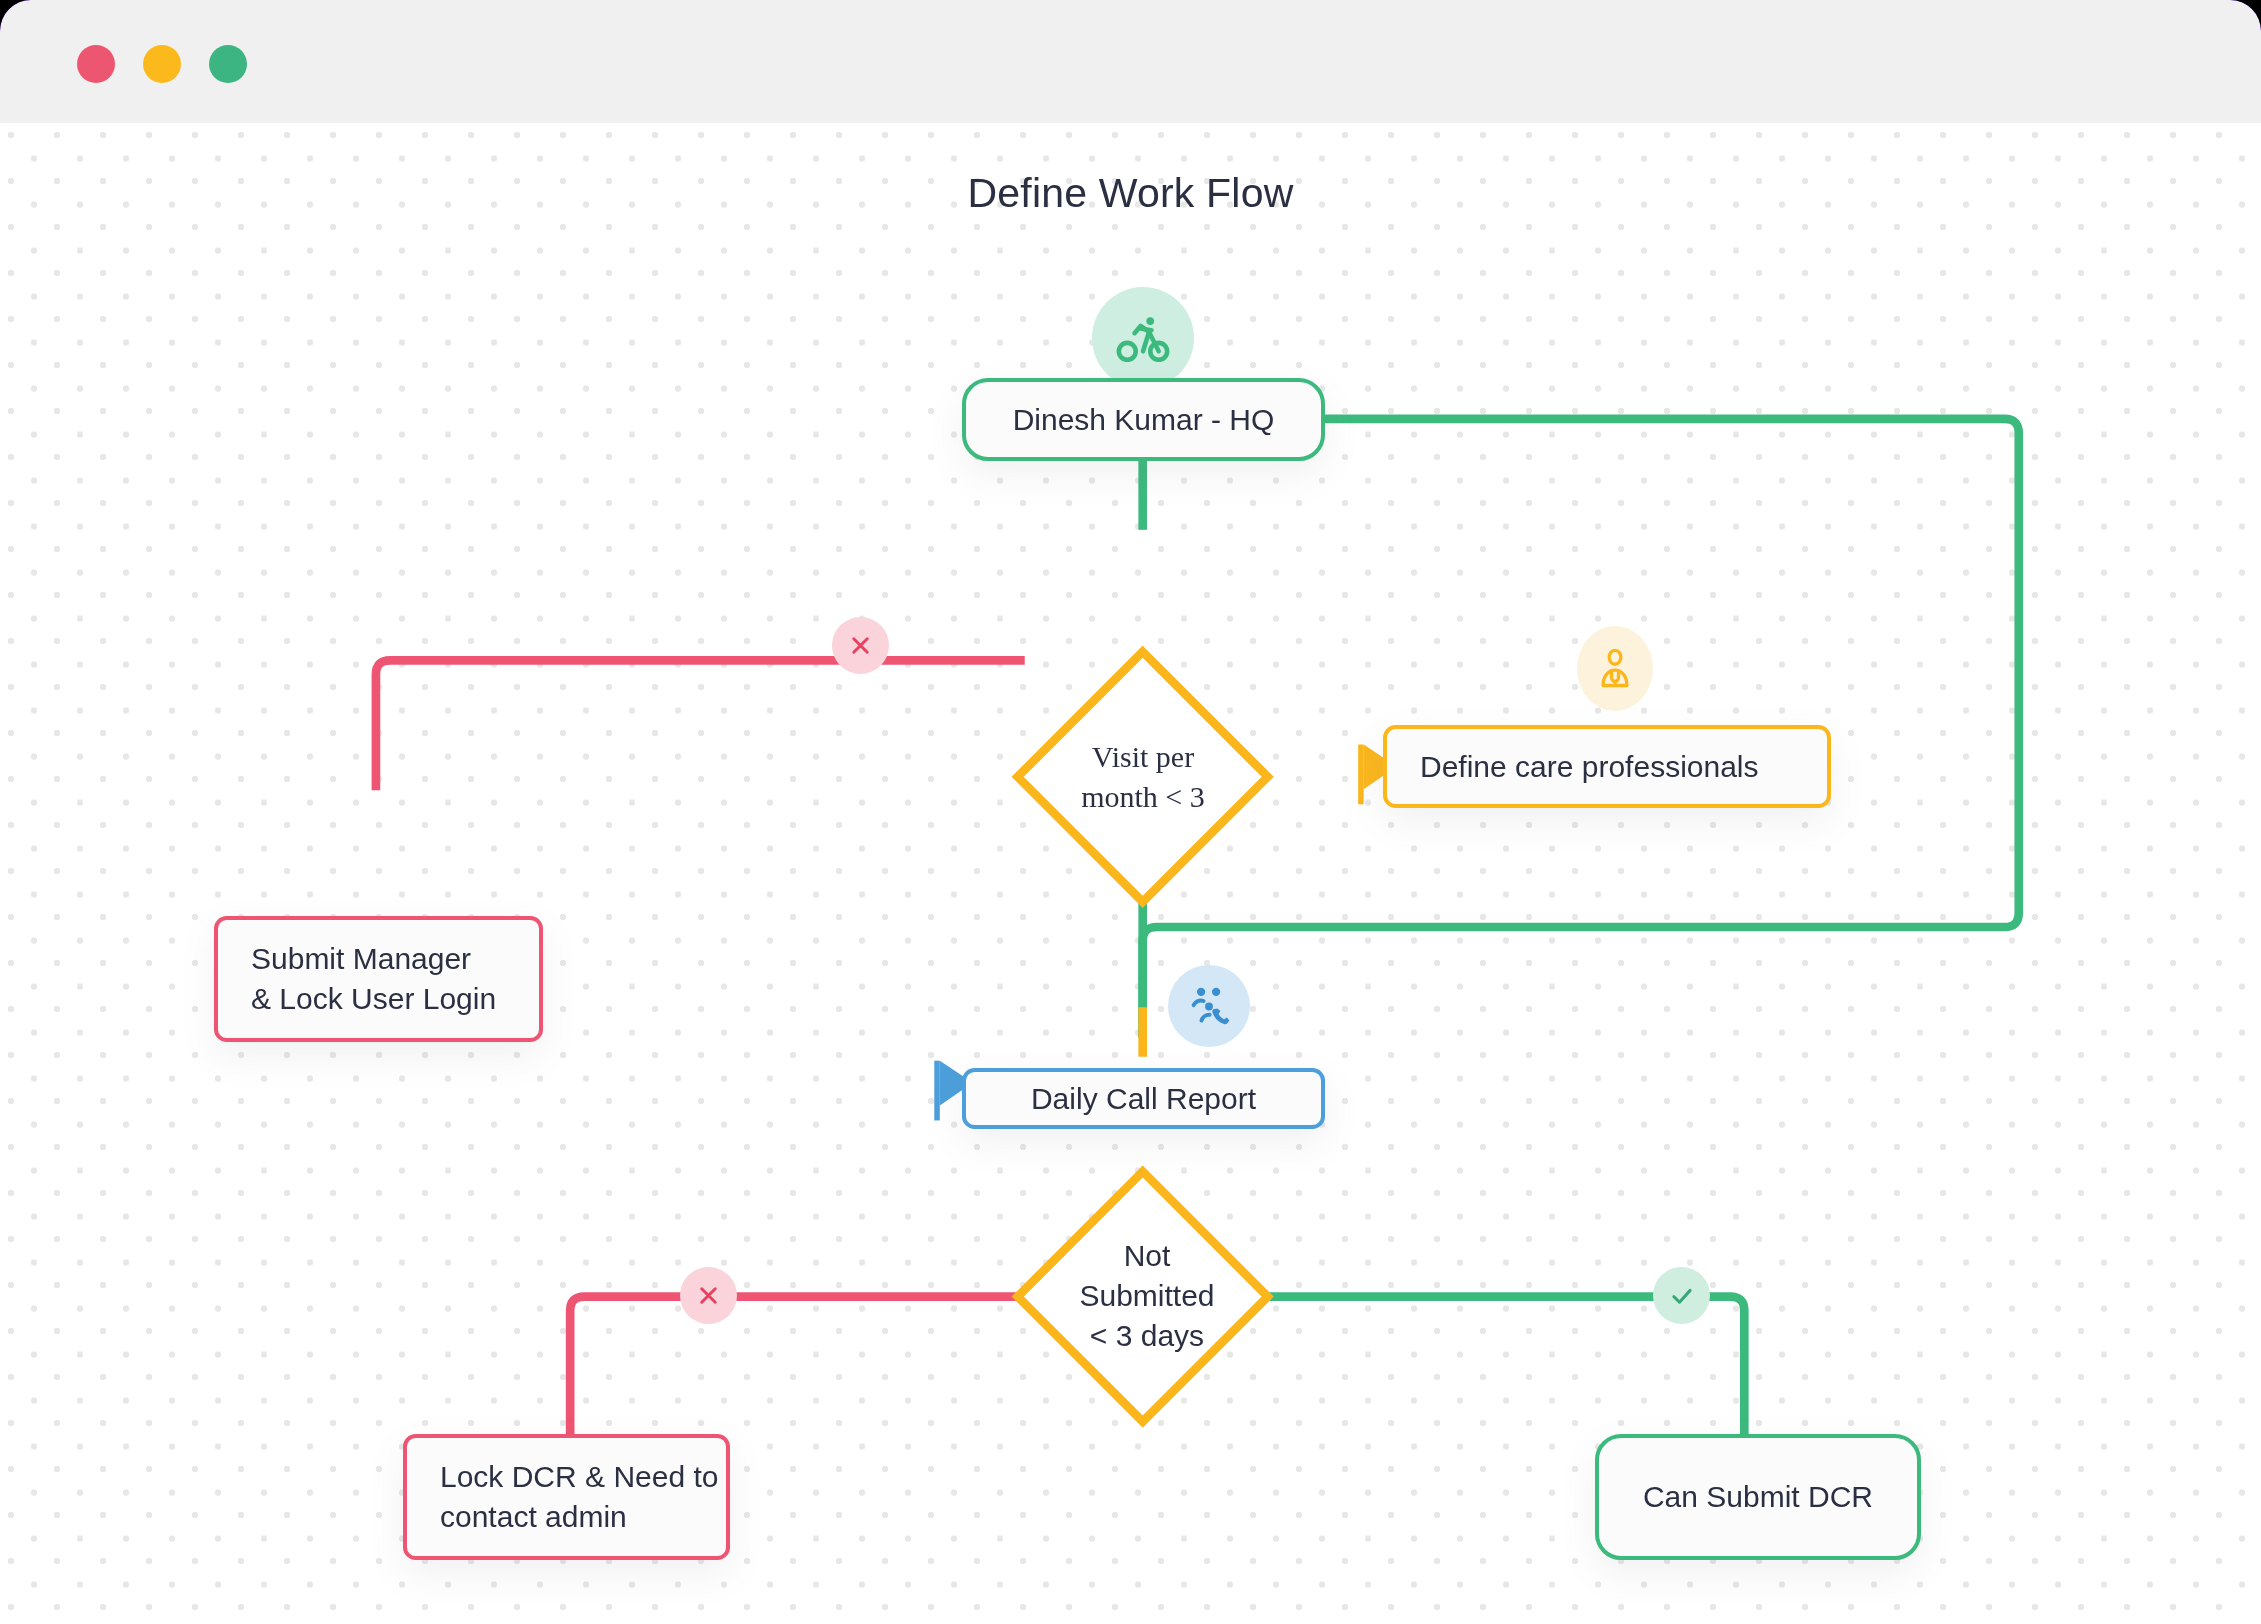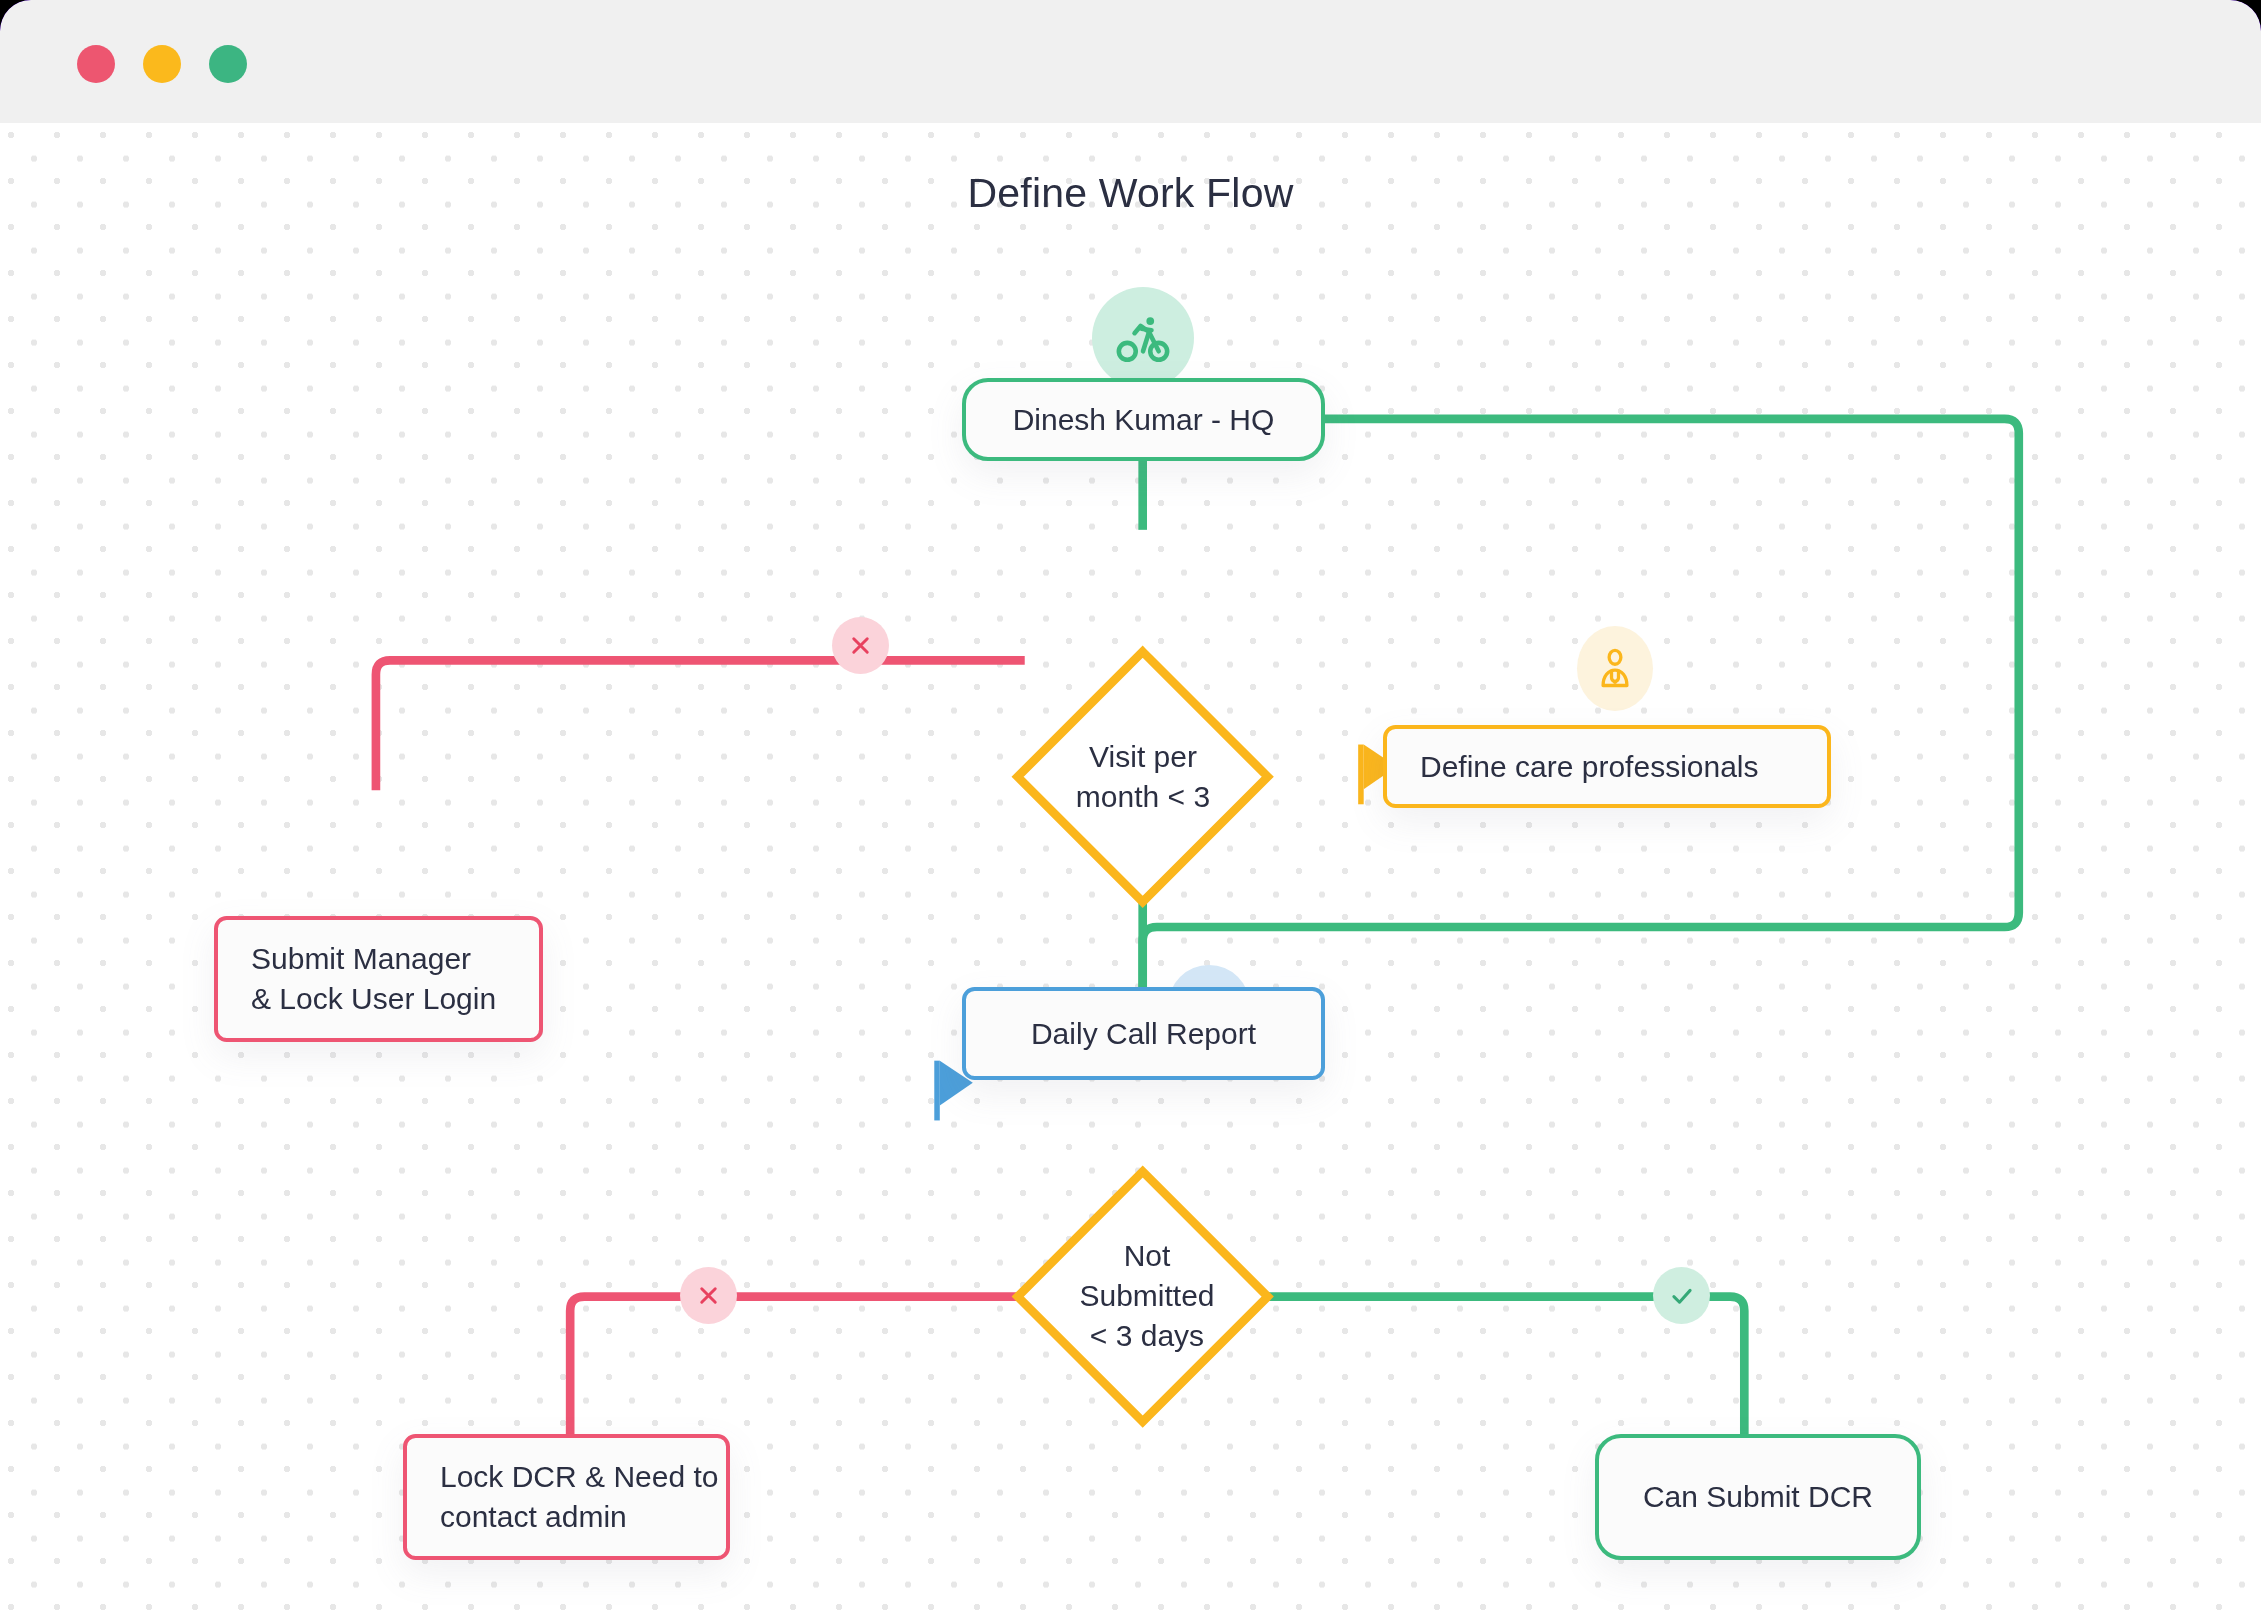--- a/index.html
+++ b/index.html
@@ -240,41 +240,41 @@
     <div class="marker green-bg" style="left:1653px; top:1144px; width:57px; height:57px;">
       <svg width="30" height="30" viewBox="0 0 24 24" fill="none" stroke="#35a877" stroke-width="2.4" stroke-linecap="round" stroke-linejoin="round">
         <path d="M5.5 12.5 L10 17 L18.5 7.5"></path>
       </svg>
     </div>
 
     <div class="node green center" style="left:962px; top:255px; width:363px; height:83px;">
       <span>Dinesh Kumar - HQ</span>
     </div>
 
-    <div class="diamond" style="left:1018px; top:529px; width:250px; height:250px;">
+    <div class="diamond" style="left:1018px; top:529px; width:250px; height:250px;font-family:Liberation Serif, serif;">
       <div class="label">
         <span>
           <span>Visit per</span><br>
           <span>month &lt; 3</span>
         </span>
       </div>
     </div>
 
     <div class="node amber left" style="left:1383px; top:602px; width:448px; height:83px;">
       <span>Define care professionals</span>
     </div>
 
     <div class="node pink left" style="left:214px; top:793px; width:329px; height:126px;">
       <span>
         <span>Submit Manager</span><br>
         <span>&amp; Lock User Login</span>
       </span>
     </div>
 
-    <div class="node blue center" style="left:962px; top:864px; width:363px; height:93px;text-align:right;">
+    <div class="node blue center" style="left:962px; top:945px; width:363px; height:61px;text-align:right;">
       <span>Daily Call Report</span>
     </div>
 
     <div class="diamond" style="left:1022px; top:1048px; width:250px; height:250px;">
       <div class="label">
         <span>
           <span>Not</span><br>
           <span>Submitted</span><br>
           <span>&lt; 3 days</span>
         </span>

